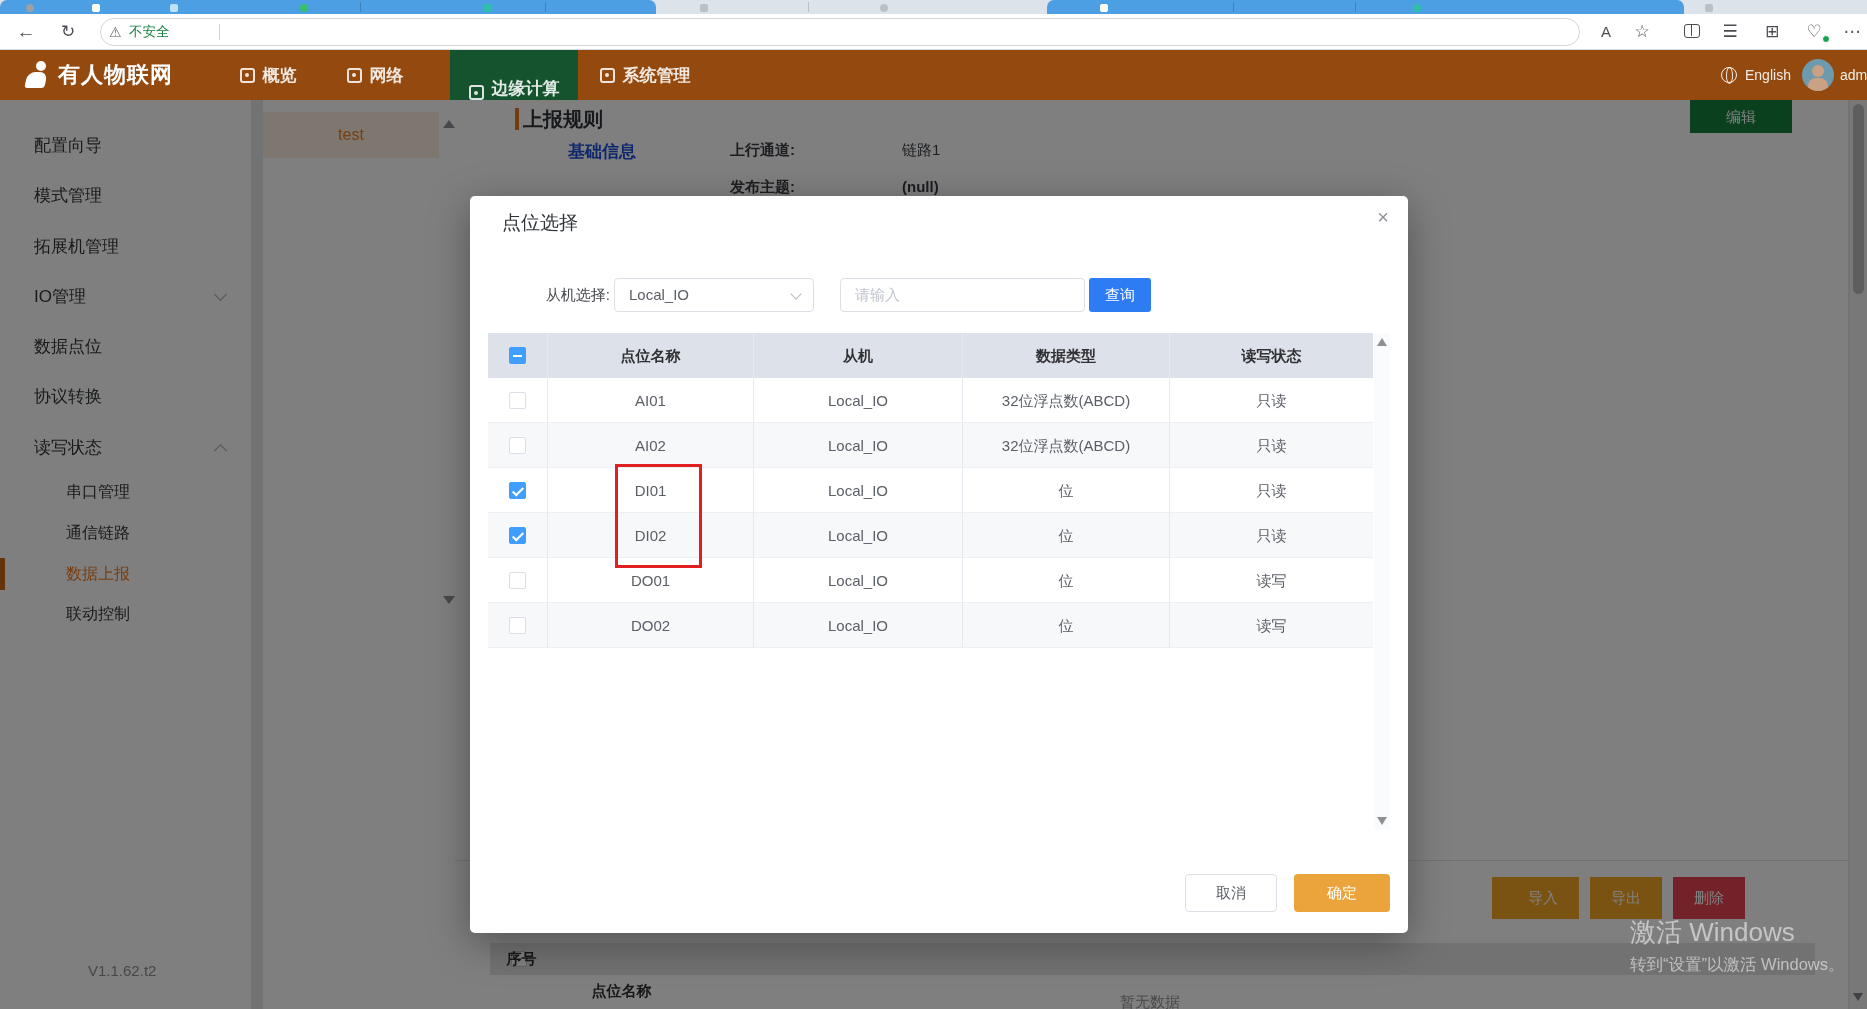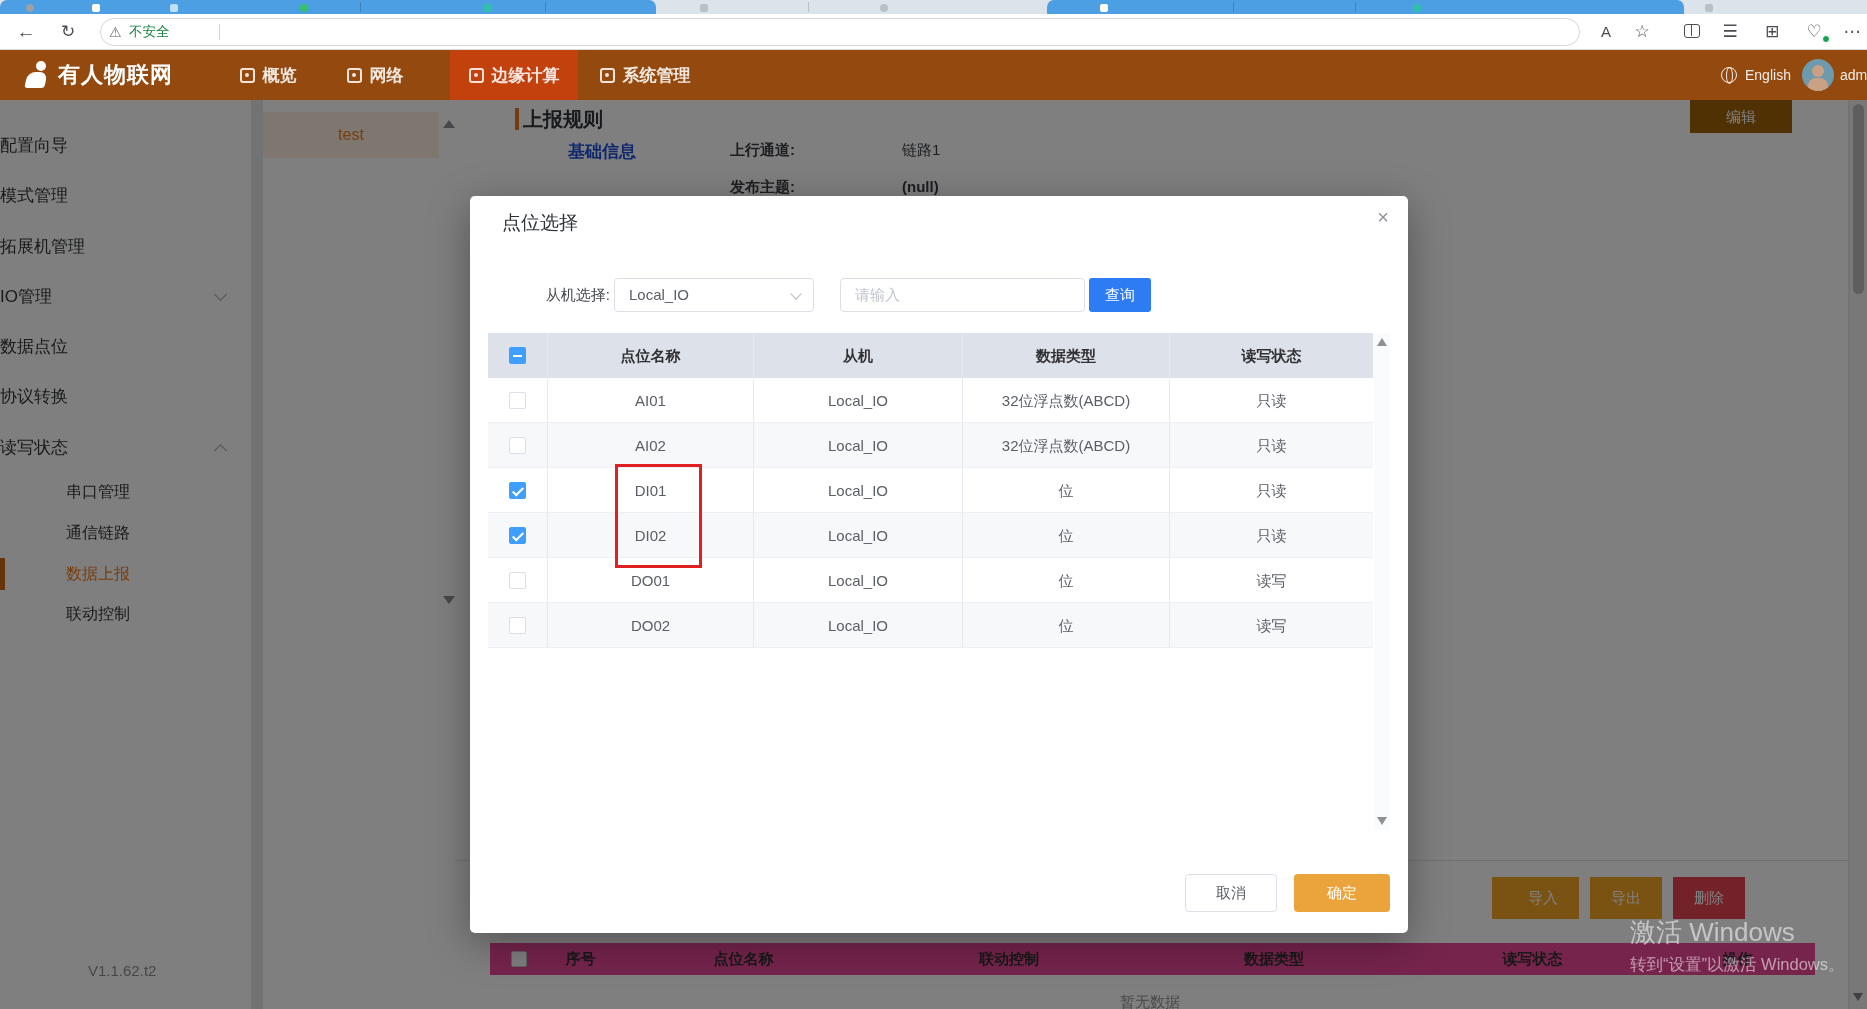--- a/index.html
+++ b/index.html
@@ -25,61 +25,61 @@
   .split-ico::after { content:""; position:absolute; left:5.5px; top:0; width:1.6px; height:11px; background:#4a4d52; }
   .greendot { position:absolute; width:8px; height:8px; border-radius:50%; background:#1aa053; right:-2px; bottom:7px; border:1px solid #fff; }
 
   
   .navbar { position:absolute; left:0; top:50px; width:1867px; height:50px; background:#94490e; }
   .brand { position:absolute; left:58px; top:0; height:50px; line-height:50px; color:#fff; font-size:22px; font-weight:bold; letter-spacing:1px; }
   .logo { position:absolute; left:22px; top:11px; width:30px; height:28px; }
   .logo .head { position:absolute; left:14px; top:0; width:10px; height:10px; border-radius:50%; background:#fff; }
   .logo .body { position:absolute; left:4px; top:11px; width:20px; height:16px; background:#fff; border-radius:8px 8px 3px 3px; transform:skewX(-12deg); }
   .nav-item { position:absolute; top:0; height:50px; color:rgba(255,255,255,.88); font-size:17px; font-weight:bold; display:flex; align-items:center; justify-content:center; gap:8px; cursor:pointer; }
-  .nav-item.active { background:#c2410c; }
+  .nav-item.active { background:#14532d;align-items:flex-end; }
   .nav-ico { width:15px; height:15px; border:2px solid rgba(255,255,255,.85); border-radius:3px; position:relative; flex:0 0 auto; }
   .nav-ico::after { content:""; position:absolute; left:3.5px; top:3.5px; width:4px; height:4px; border-radius:50%; background:rgba(255,255,255,.85); }
   .nav-right { position:absolute; right:0; top:0; height:50px; color:rgba(255,255,255,.9); font-size:14px; }
   .globe { position:absolute; left:-146px; top:17px; width:16px; height:16px; border:1.5px solid rgba(255,255,255,.9); border-radius:50%; }
   .globe::after { content:""; position:absolute; left:4.2px; top:-1px; width:5px; height:14.5px; border:1.2px solid rgba(255,255,255,.9); border-radius:50%; }
   .lang { position:absolute; left:-122px; top:0; line-height:50px; }
   .avatar { position:absolute; left:-65px; top:9px; width:32px; height:32px; border-radius:50%; background:#6d9aac; overflow:hidden; }
   .avatar::before { content:""; position:absolute; left:10px; top:6px; width:12px; height:12px; border-radius:50%; background:#caa185; }
   .avatar::after { content:""; position:absolute; left:6px; top:19px; width:20px; height:14px; border-radius:8px 8px 0 0; background:#caa185; }
   .uname { position:absolute; left:-27px; top:0; line-height:50px; }
 
   
   .page { position:absolute; left:0; top:100px; width:1867px; height:909px; background:#e2e6ea; }
   .sidebar { position:absolute; left:0; top:0; width:251px; height:909px; background:#fff; }
-  .side-item { position:absolute; left:0; width:251px; height:34px; line-height:34px; font-size:17px; color:#333639; cursor:pointer; }
+  .side-item { position:absolute; left:0; width:251px; height:34px; line-height:34px; font-size:17px; color:#333639; padding-left:34px; cursor:pointer; }
   .side-item.sub { padding-left:66px; font-size:16px; }
   .side-item.active { color:#f07c1f; }
   .side-item.active::before { content:""; position:absolute; left:0; top:1px; width:5px; height:32px; background:#c96a16; }
   .chev { position:absolute; right:26px; top:13px; width:9px; height:9px; border-right:1.8px solid #9aa0a6; border-bottom:1.8px solid #9aa0a6; }
   .chev.down { transform:rotate(45deg); top:10px; }
   .chev.up { transform:rotate(-135deg); top:15px; }
   .version { position:absolute; left:88px; top:862px; font-size:15px; color:#8b8f94; }
 
   .panel { position:absolute; left:263px; top:0; width:192px; height:909px; background:#fff; }
   .panel-tab { position:absolute; left:0; top:12px; width:176px; height:46px; line-height:46px; text-align:center; background:#fcefe1; color:#f07c1f; font-size:16px; cursor:pointer; }
   .p-scroll-up, .p-scroll-dn { position:absolute; left:180px; width:0; height:0; border-left:6px solid transparent; border-right:6px solid transparent; }
   .p-scroll-up { top:20px; border-bottom:8px solid #8d9196; }
   .p-scroll-dn { top:496px; border-top:8px solid #8d9196; }
 
   .main { position:absolute; left:455px; top:0; width:1393px; height:909px; background:#fff; }
   .pg-title { position:absolute; left:68px; top:6px; font-size:20px; font-weight:bold; color:#2f3338; }
   .pg-title-bar { position:absolute; left:60px; top:8px; width:4px; height:22px; background:#e87722; }
-  .edit-btn { position:absolute; left:1235px; top:0; width:102px; height:33px; background:#a16207; color:#fff; font-size:15px; text-align:center; line-height:33px; cursor:pointer; }
+  .edit-btn { position:absolute; left:1235px; top:0; width:102px; height:33px; background:#15803d; color:#fff; font-size:15px; text-align:center; line-height:33px; cursor:pointer; }
   .sec-label { position:absolute; left:95px; top:40px; font-size:17px; font-weight:bold; color:#1d4ed8;margin-left:18px; }
   .fld-label { position:absolute; left:275px; font-size:15px; font-weight:bold; color:#3a3d42; }
   .fld-value { position:absolute; left:447px; font-size:15px; color:#3a3d42; }
   .bottom-div { position:absolute; left:0; top:760px; width:1393px; border-top:1px solid #e3e3e3; }
   .act-btn { position:absolute; top:777px; width:72px; height:42px; color:#fff; font-size:15px; text-align:center; line-height:42px; cursor:pointer; background:#f5a524; }
   .act-btn.danger { background:#e64552; }
-  .bt-header { position:absolute; left:35px; top:843px; width:1325px; height:32px; display:flex; background:#ec4899; }
+  .bt-header { position:absolute; left:35px; top:843px; width:1325px; height:32px; display:flex; background:#e5e5e5;flex-direction:column; }
   .bt-cell { height:32px; line-height:32px; text-align:center; font-size:15px; font-weight:bold; color:#303133; position:relative; }
   .bt-chk { position:absolute; left:21px; top:8px; width:16px; height:16px; background:#fff; border:1px solid #c0c4cc; border-radius:2px; }
   .no-data { position:absolute; left:620px; top:893px; width:150px; text-align:center; font-size:15px; color:#909399; }
 
   .main-scrollbar { position:absolute; left:1850px; top:0; width:17px; height:909px; background:#f0f1f3; }
   .main-thumb { position:absolute; left:3px; top:4px; width:11px; height:190px; border-radius:6px; background:#b9bcc1; }
   .ms-dn { position:absolute; left:3px; top:893px; width:0; height:0; border-left:5.5px solid transparent; border-right:5.5px solid transparent; border-top:8px solid #7d8186; }
 
   
   .overlay { position:absolute; left:0; top:100px; width:1867px; height:909px; background:rgba(0,0,0,.5); z-index:50; }

